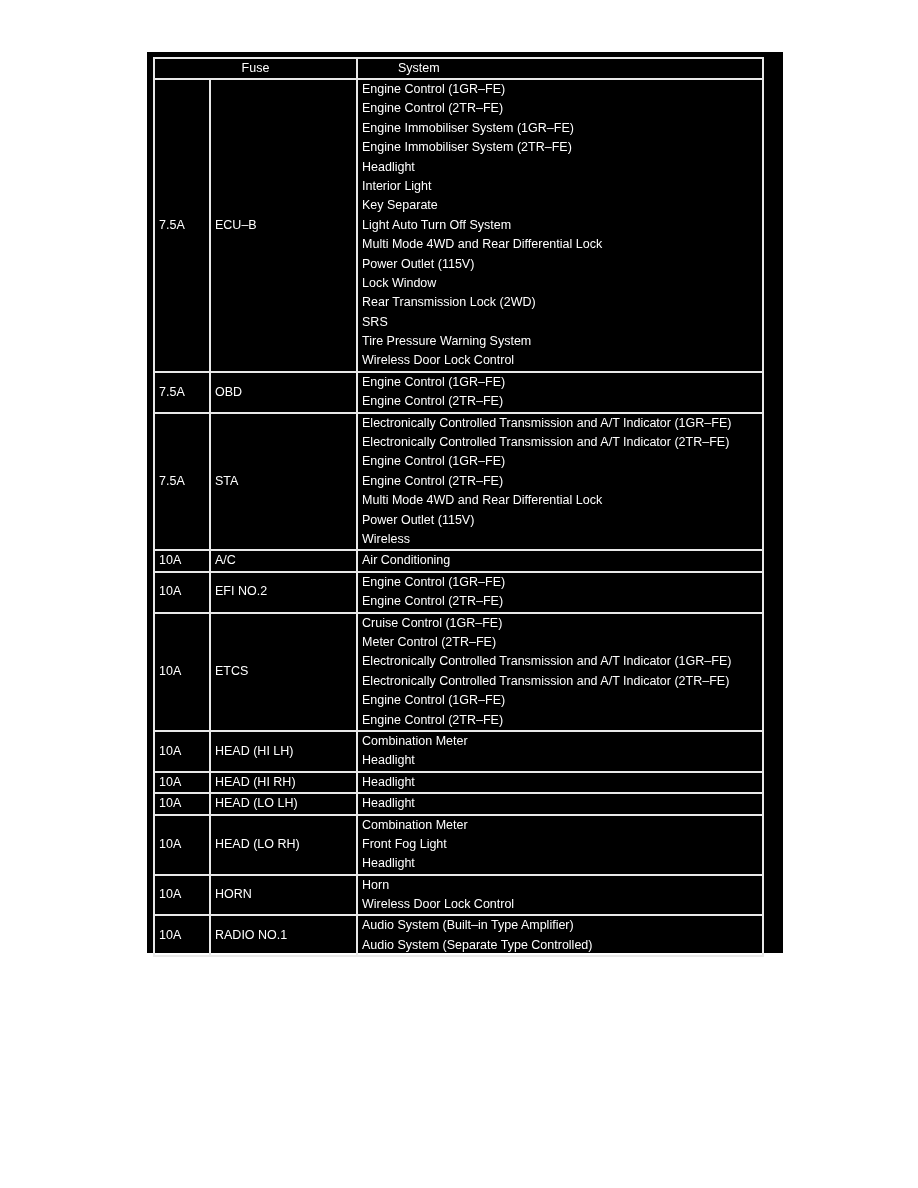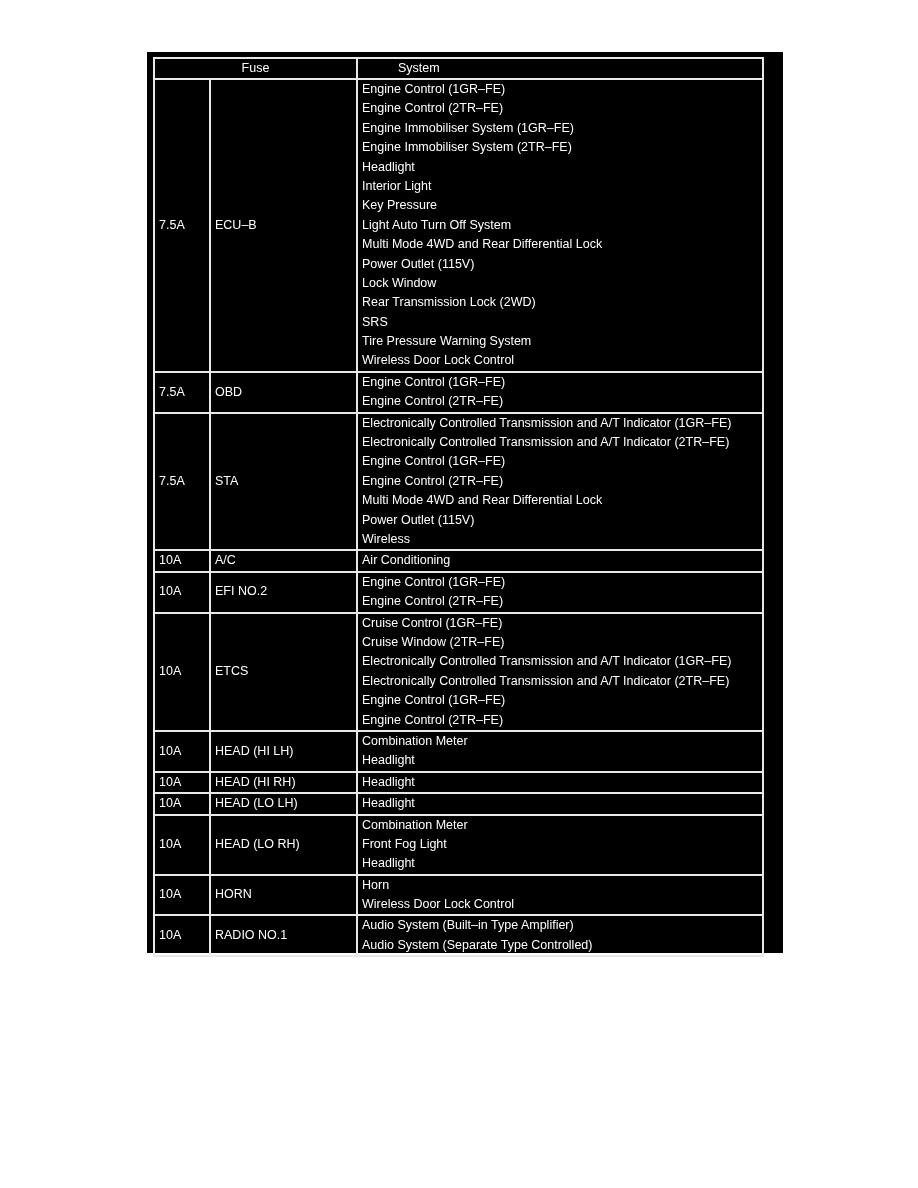--- a/index.html
+++ b/index.html
@@ -77,21 +77,21 @@
     <tr>
           <td>7.5A</td>
           <td>ECU–B</td>
           <td>
             <span class="sys-line">Engine Control (1GR–FE)</span>
             <span class="sys-line">Engine Control (2TR–FE)</span>
             <span class="sys-line">Engine Immobiliser System (1GR–FE)</span>
             <span class="sys-line">Engine Immobiliser System (2TR–FE)</span>
             <span class="sys-line">Headlight</span>
             <span class="sys-line">Interior Light</span>
-            <span class="sys-line">Key Pressure</span>
+            <span class="sys-line">Key Separate</span>
             <span class="sys-line">Light Auto Turn Off System</span>
             <span class="sys-line">Multi Mode 4WD and Rear Differential Lock</span>
             <span class="sys-line">Power Outlet (115V)</span>
             <span class="sys-line">Lock Window</span>
             <span class="sys-line">Rear Transmission Lock (2WD)</span>
             <span class="sys-line">SRS</span>
             <span class="sys-line">Tire Pressure Warning System</span>
             <span class="sys-line">Wireless Door Lock Control</span>
           </td>
         </tr>
@@ -129,21 +129,21 @@
           <td>
             <span class="sys-line">Engine Control (1GR–FE)</span>
             <span class="sys-line">Engine Control (2TR–FE)</span>
           </td>
         </tr>
         <tr>
           <td>10A</td>
           <td>ETCS</td>
           <td>
             <span class="sys-line">Cruise Control (1GR–FE)</span>
-            <span class="sys-line">Cruise Window (2TR–FE)</span>
+            <span class="sys-line">Meter Control (2TR–FE)</span>
             <span class="sys-line">Electronically Controlled Transmission and A/T Indicator (1GR–FE)</span>
             <span class="sys-line">Electronically Controlled Transmission and A/T Indicator (2TR–FE)</span>
             <span class="sys-line">Engine Control (1GR–FE)</span>
             <span class="sys-line">Engine Control (2TR–FE)</span>
           </td>
         </tr>
         <tr>
           <td>10A</td>
           <td>HEAD (HI LH)</td>
           <td>

